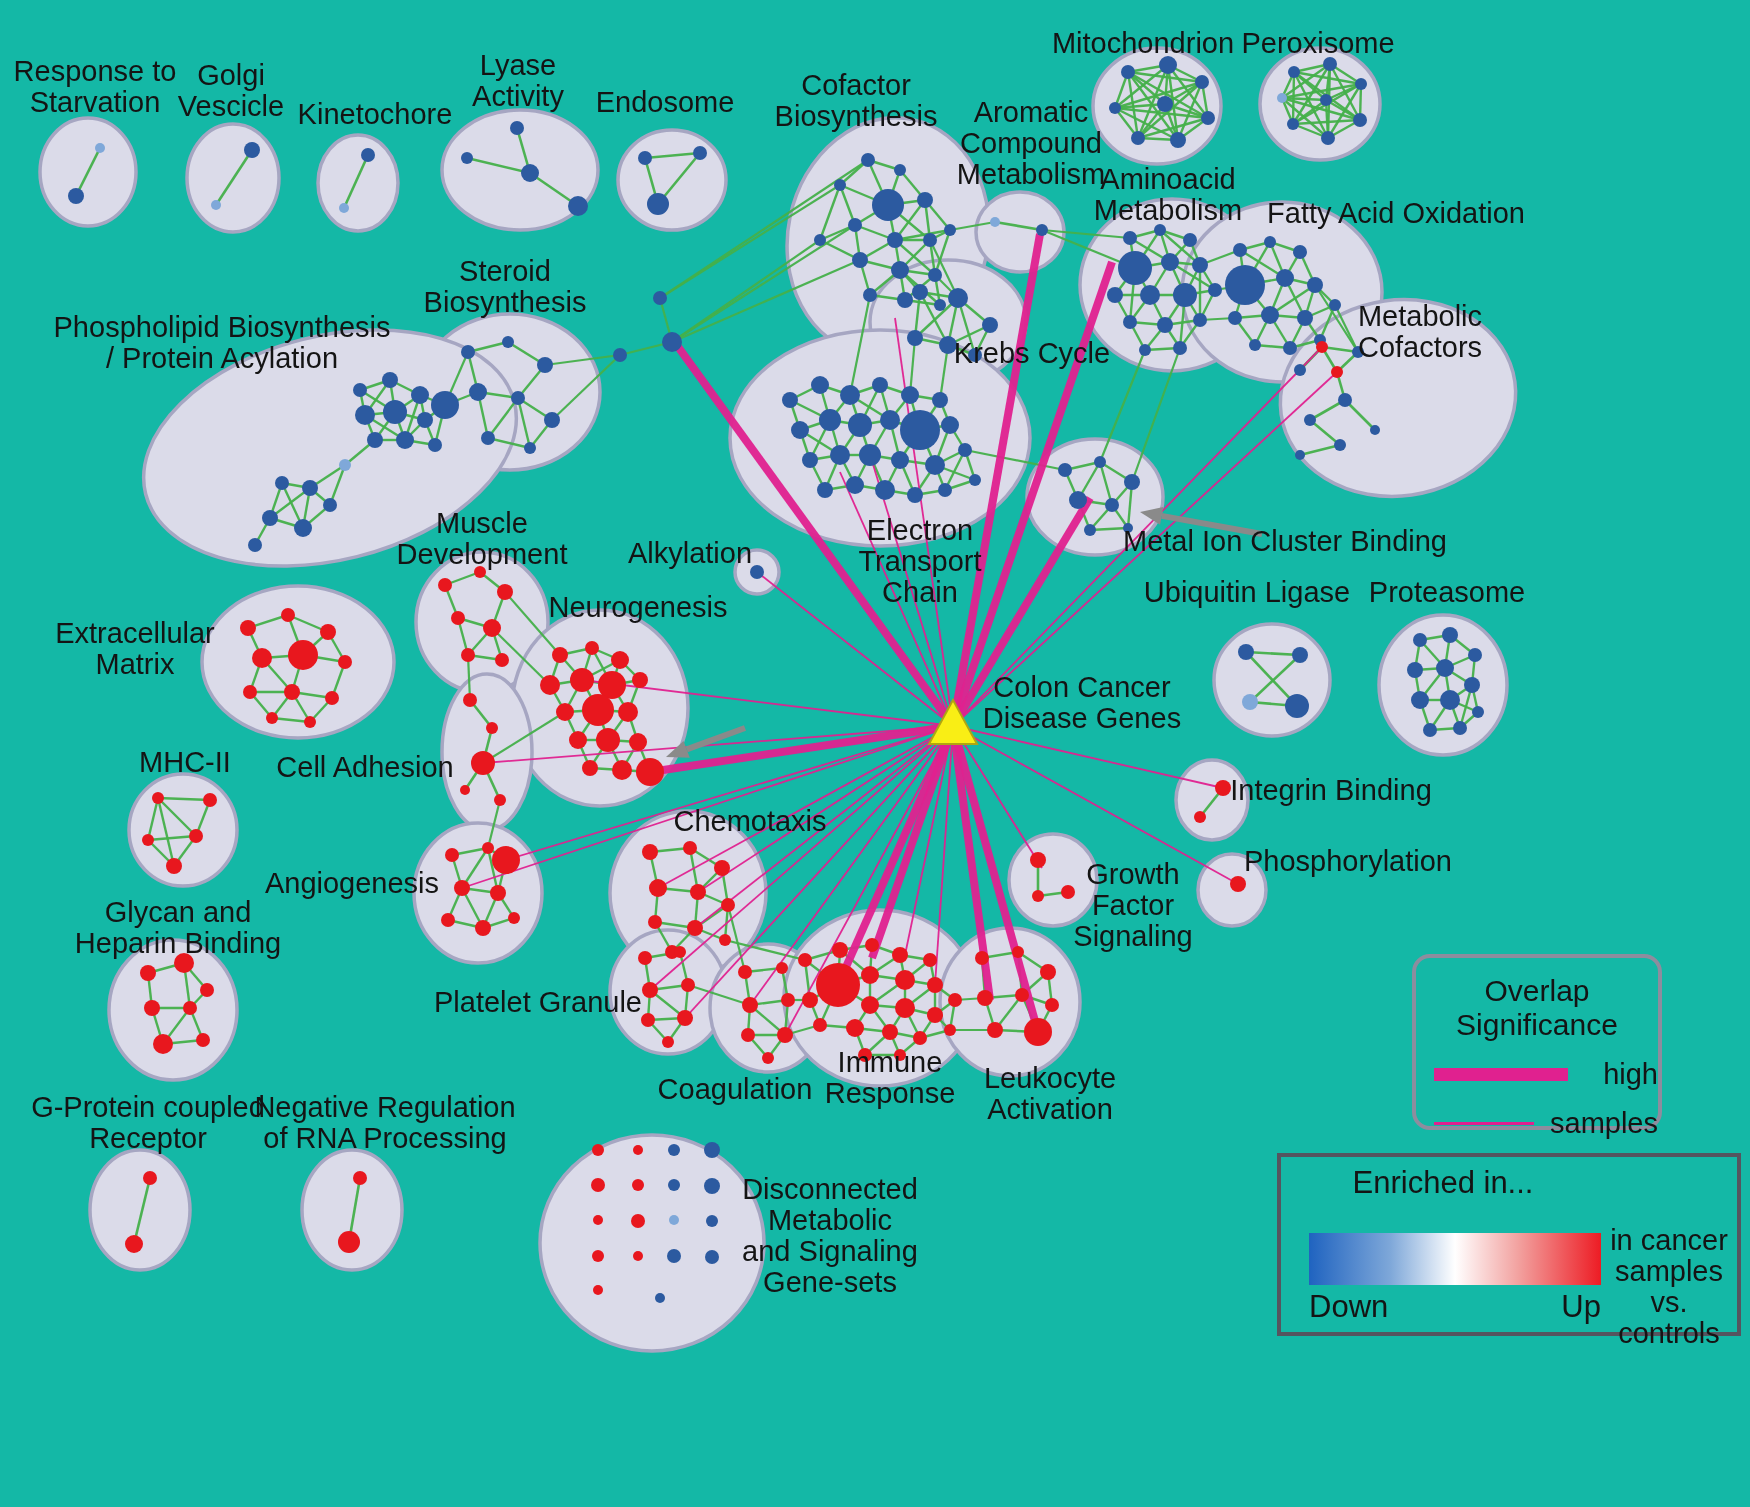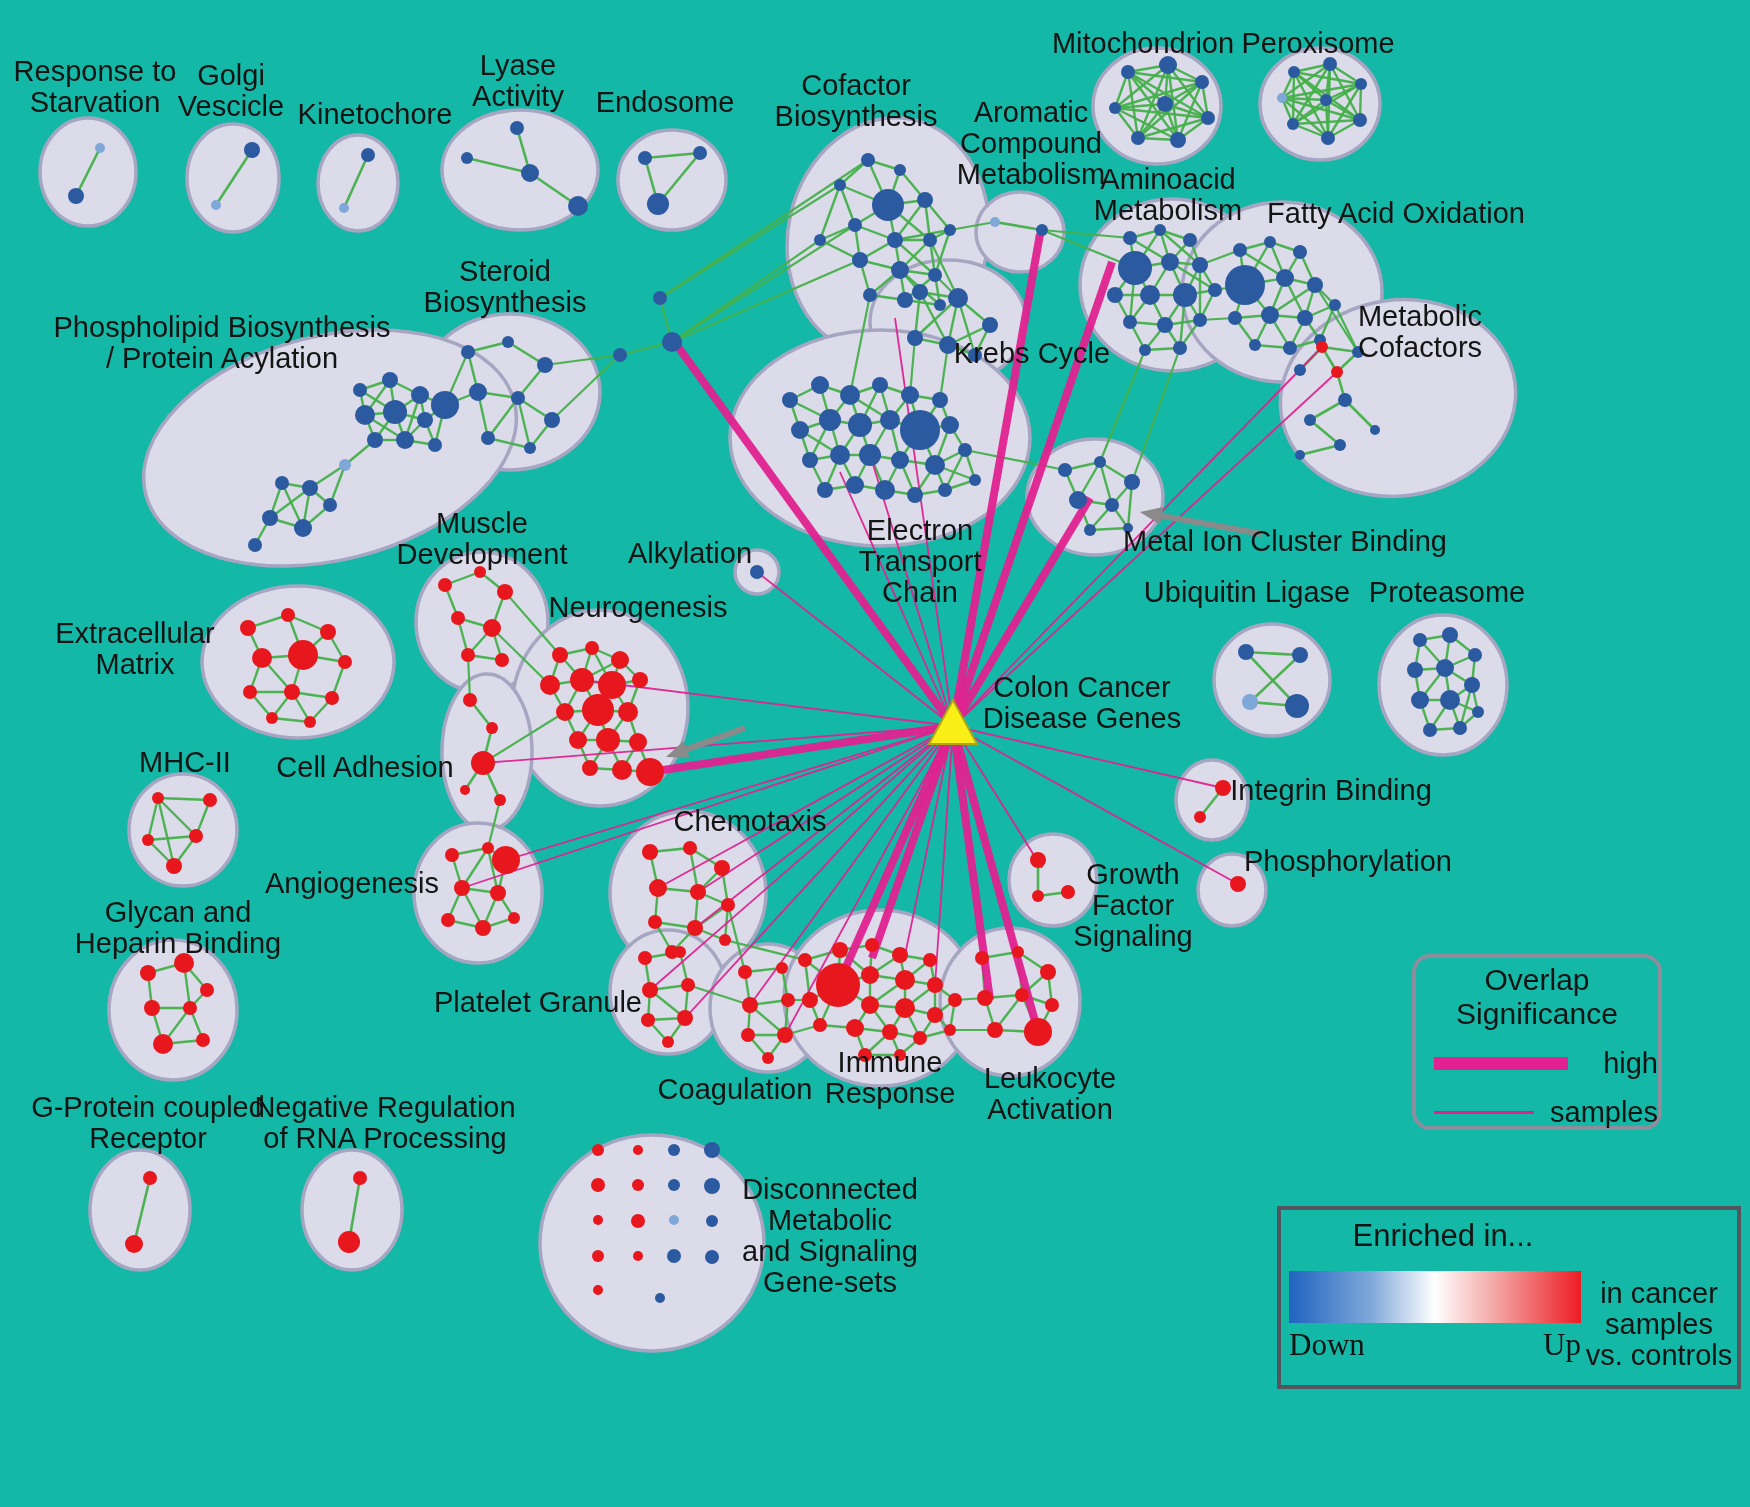--- a/index.html
+++ b/index.html
@@ -6,35 +6,35 @@
   #figure{
     position:relative;width:1750px;height:1507px;background:#14b8a6;
     font-family:"Liberation Sans",sans-serif;overflow:hidden;
   }
   #map{position:absolute;left:0;top:0;width:1750px;height:1507px;}
   #map text{font-family:"Liberation Sans",sans-serif;}
   .pre{white-space:pre-line;}
   .legend{position:absolute;box-sizing:border-box;color:#141414;}
   .legend-overlap{
     left:1412px;top:954px;width:250px;height:176px;
-    border:4px solid #8d8d9e;border-radius:18px;padding-top:5px;
+    border:4px solid #8d8d9e;border-radius:18px;padding-top:16px;
   }
   .lg-title{font-size:30px;line-height:34px;text-align:center;}
   .lg-row{display:flex;align-items:center;margin:16px 0 0 18px;justify-content:space-between;}
   .sig-line{display:inline-block;width:134px;background:#e0218f;}
   .sig-high{height:13px;}
   .sig-moderate{height:3px;}
   .lg-label{font-size:29px;margin-left:16px;}
   .legend-enriched{
-    left:1277px;top:1206px;width:464px;height:183px;
+    left:1277px;top:1153px;width:464px;height:183px;
     border:4px solid #55555f;padding-top:8px;
   }
   .en-title{font-size:31px;text-align:center;width:324px;}
   .en-body{display:flex;align-items:center;margin-top:8px;}
-  .en-grad-col{margin-left:8px;width:292px;font-family:Liberation Serif, serif;}
+  .en-grad-col{margin-left:28px;width:292px;}
   .grad-bar{height:52px;background:linear-gradient(90deg,#1f63c0 0%,#7fa8d9 28%,#ffffff 50%,#f2a09e 72%,#ed1c24 100%);}
   .grad-ends{display:flex;justify-content:space-between;font-size:31px;margin-top:4px;}
   .en-note{flex:1;font-size:29px;line-height:31px;text-align:center;margin-top:16px;}
 </style>
 </head>
 <body>
 
 <div id="figure">
   <svg id="map" viewBox="0 0 1750 1507">
       <g>

